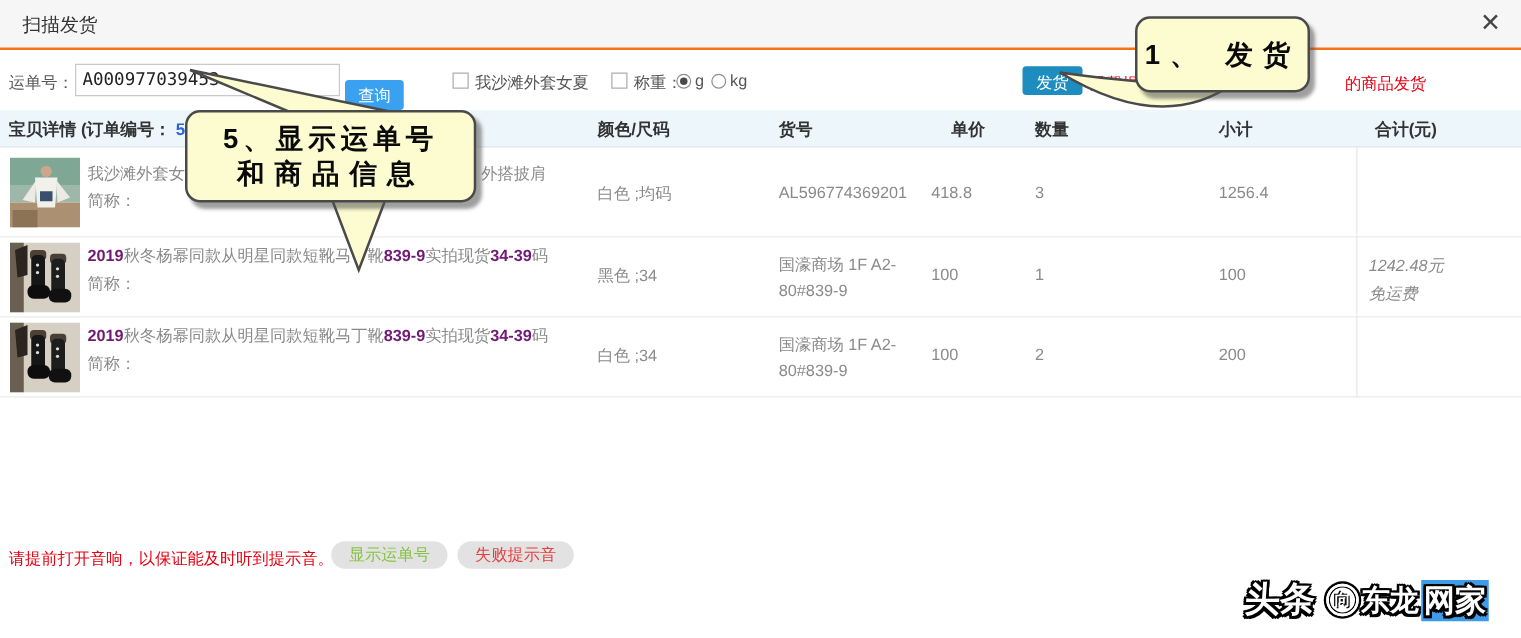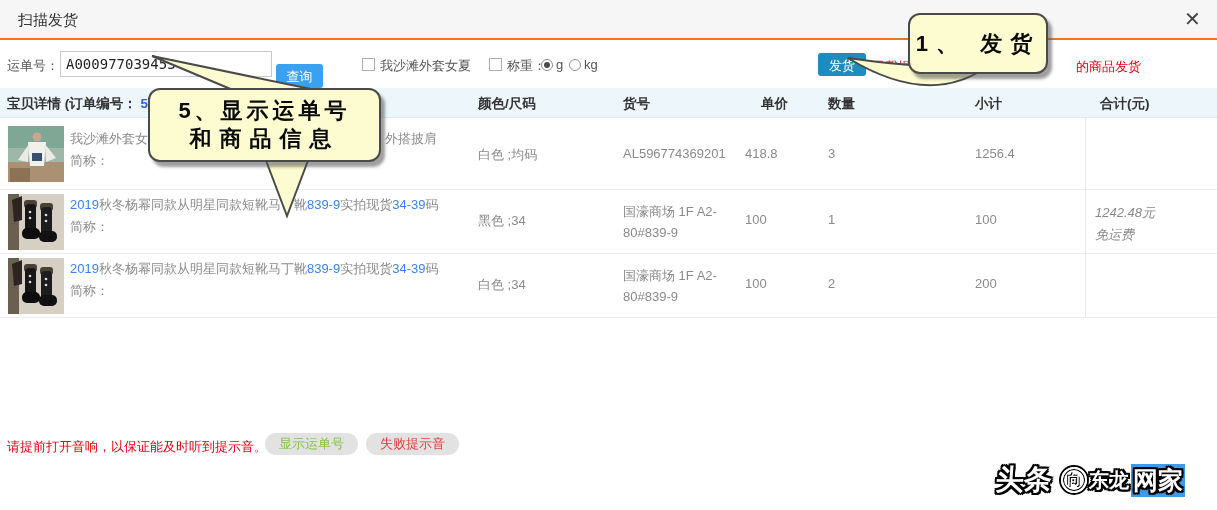--- a/index.html
+++ b/index.html
@@ -23,41 +23,41 @@
   .radio .dot{display:block;width:6px;height:6px;border-radius:50%;background:#4a4a4a;margin:2px auto;}
   .red-txt{font-size:13px;color:#e60012;}
 
   
   .thead{left:0;top:88px;width:1217px;height:30px;background:#edf6fb;border-bottom:1px solid #dfe8ee;box-sizing:border-box;}
   .th{font-size:13.5px;font-weight:bold;color:#333;top:7px;}
   .order-link{color:#2f62d8;cursor:pointer;}
   .trow{left:0;width:1217px;border-bottom:1px solid #ececec;box-sizing:border-box;}
   .cell{font-size:13px;color:#8a8a8a;}
   .pimg{width:56px;height:56px;display:block;}
-  .hl{color:#3b82f6;}
+  .hl{color:#701a75;font-weight:bold;}
   .vline{left:1085px;top:118px;width:1px;height:200px;background:#e8e8e8;}
 
   
   .pill{height:22px;line-height:22px;padding:0 14px;background:#e2e2e2;border-radius:12px;font-size:13px;cursor:pointer;border:none;}
   .pill-ok{left:265px;top:433px;color:#85c43e;}
   .pill-fail{left:366px;top:433px;color:#e64040;}
 
   
   .balloon{background:#fcfcd0;border:2px solid #4a4a4a;border-radius:12px;box-shadow:4px 5px 3px rgba(80,80,80,.55);z-index:6;display:flex;flex-direction:column;align-items:center;justify-content:center;}
   .balloon .l1{font-size:22px;font-weight:bold;color:#0a0a0a;letter-spacing:4px;line-height:28px;}
   .balloon .l2{font-size:22px;font-weight:bold;color:#0a0a0a;letter-spacing:8px;line-height:28px;}
   .tails{left:0;top:0;z-index:5;pointer-events:none;}
 
   
   .wm{left:996px;top:461px;display:flex;align-items:center;gap:9px;z-index:4;}
   .wm-text{color:#fff;font-weight:900;text-shadow:-2px 0 #000,2px 0 #000,0 -2px #000,0 2px #000,-2px -2px #000,2px 2px #000,-2px 2px #000,2px -2px #000;}
   .wm-brand{font-size:28px;transform:skewX(-4deg);}
   .wm-handle{display:flex;align-items:center;gap:2px;}
   .wm-circle{width:22px;height:22px;border:2px solid #fff;border-radius:50%;box-shadow:0 0 0 2px #000, inset 0 0 0 1px #000;display:flex;align-items:center;justify-content:center;font-size:13px;font-weight:900;color:#fff;text-shadow:1px 1px 0 #000,-1px -1px 0 #000;}
-  .wm-h1{font-size:20px;}
+  .wm-h1{font-size:23px;}
   .wm-tag{font-size:25px;background:#3e9bea;padding:0 2px;}
 </style>
 </head>
 <body>
 
 <div class="app">
 
   <div class="abs titlebar">
     <span class="abs dlg-title">扫描发货</span>
     <span class="abs close-x">✕</span>

